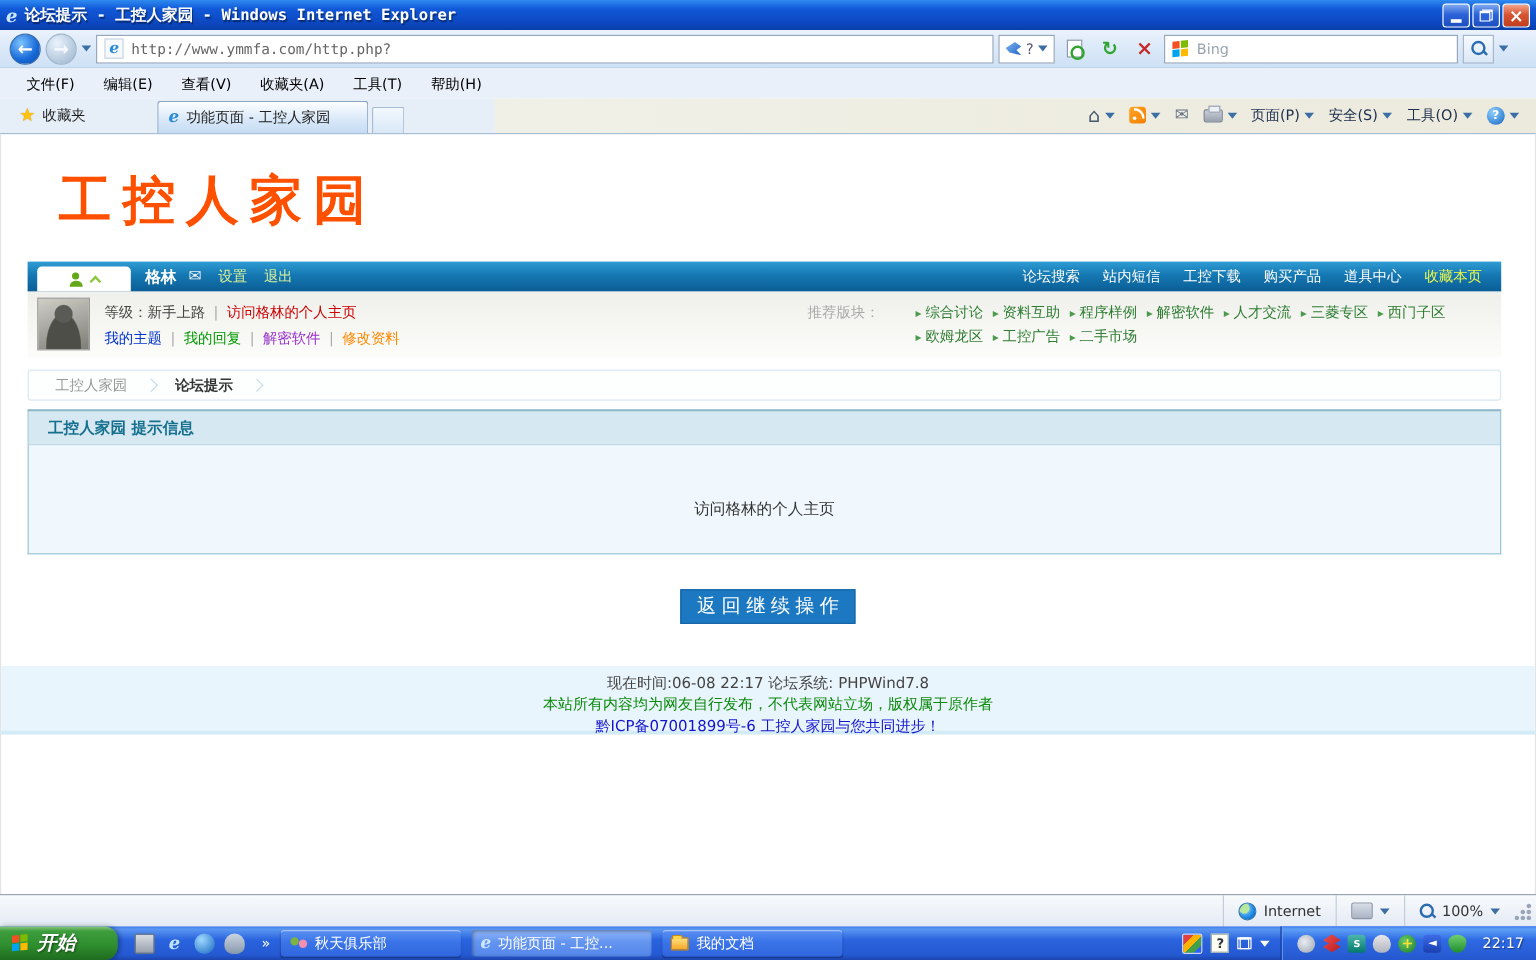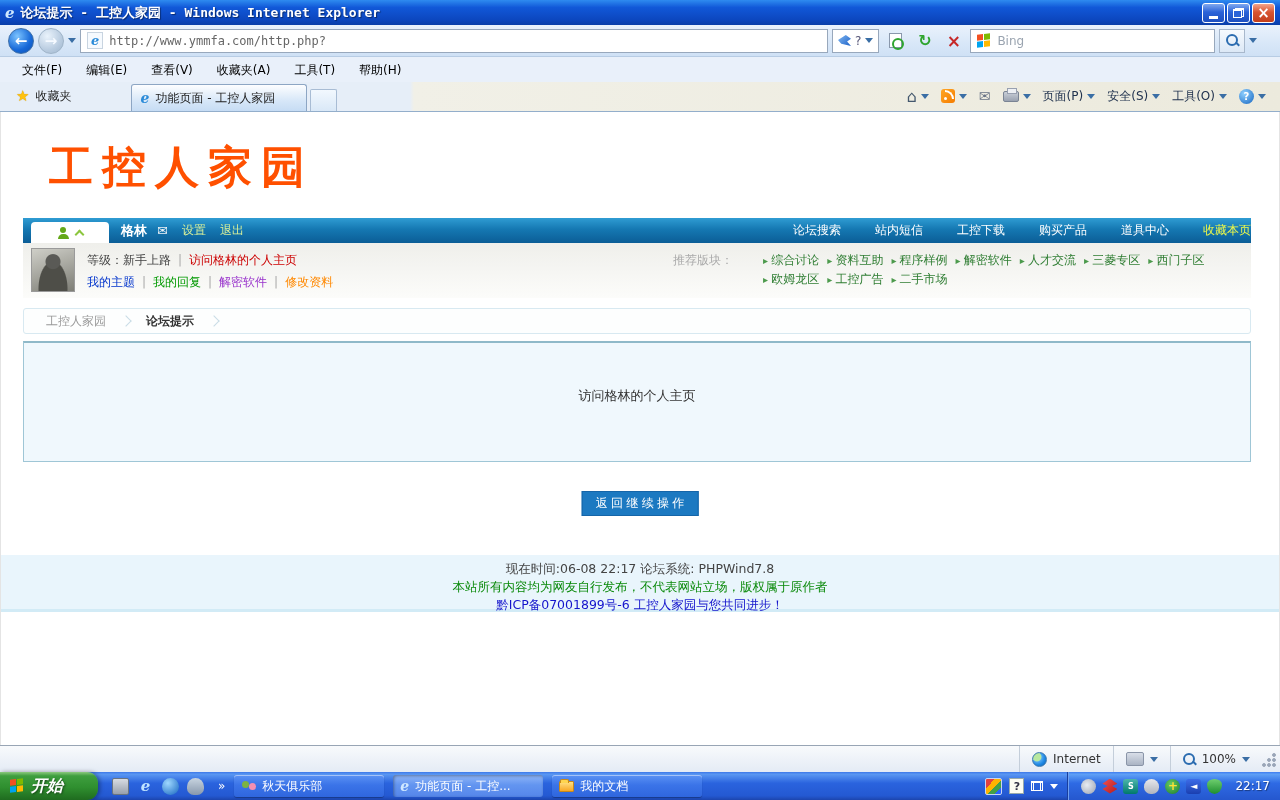--- a/index.html
+++ b/index.html
@@ -79,21 +79,21 @@
   .site-nav{position:absolute;left:22px;right:28px;top:106px;height:25px;display:flex;align-items:center;color:#fff;
     background:linear-gradient(180deg,#2F9CD3 0%,#1578B2 45%,#0B5D96 100%)}
   .user-tab{width:78px;height:21px;margin-left:8px;align-self:flex-end;background:#fff;border-radius:4px 4px 0 0;display:flex;align-items:center;justify-content:center;gap:7px}
   .p-ico{position:relative;width:11px;height:12px}
   .p-ico::before{content:"";position:absolute;left:2px;top:0;width:6px;height:6px;border-radius:50%;background:#64A818}
   .p-ico::after{content:"";position:absolute;left:0;bottom:0;width:11px;height:5px;border-radius:5px 5px 0 0;background:#64A818}
   .chev-up{width:7px;height:7px;border-top:2px solid #8CC63E;border-left:2px solid #8CC63E;transform:rotate(45deg);margin-top:3px}
   .username{font-weight:bold;margin-left:12px;font-size:13px}
   .mail2{margin-left:10px;color:#EDF2F6;font-size:13px}
   .nav-green{color:#D9F09A;margin-left:14px;cursor:pointer}
-  .nav-right{margin-left:auto;display:flex;gap:34px;}
+  .nav-right{margin-left:auto;display:flex;gap:19px;padding-right:16px}
   .nav-right span{cursor:pointer}
   .fav-page{color:#EEF948}
 
   .info-band{position:absolute;left:22px;right:28px;top:131px;height:55px;background:linear-gradient(180deg,#EFEFEB,#FCFCFA)}
   .avatar{position:absolute;left:8px;top:5px;width:44px;height:44px;border:1px solid #9A9A9A;
     background:radial-gradient(circle at 50% 30%,#5A5A56 7px,transparent 8px),radial-gradient(ellipse at 50% 95%,#4E4E48 14px,transparent 15px),linear-gradient(160deg,#CFCFC8,#7E7E76)}
   .uinfo{position:absolute;left:64px;top:6px;line-height:22px;color:#444}
   .sep{color:#AAA;margin:0 7px}
   .lnk-red{color:#CC0000;cursor:pointer}
   .lnk-blue{color:#0033CC;cursor:pointer}
@@ -107,21 +107,21 @@
   .rec-link::before{content:"▸ ";color:#4C9A4C;font-size:10px}
 
   .breadcrumb{position:absolute;left:22px;right:28px;top:196px;height:26px;border:1px solid #D8E9F1;border-radius:3px;background:#FDFEFE;display:flex;align-items:center;padding-left:22px;color:#999}
   .crumb-sep{width:8px;height:8px;border-top:1px solid #C9DCE6;border-right:1px solid #C9DCE6;transform:rotate(45deg);margin:0 16px}
   .crumb-current{color:#333;font-weight:bold}
 
   .panel{position:absolute;left:22px;right:28px;top:229px;height:121px;border:1px solid #9FC6D6;border-top:2px solid #8FB9C9;background:#F0F8FD}
   .panel-head{height:28px;background:#D6E9F2;border-bottom:1px solid #C2DCE8;display:flex;align-items:center;padding-left:16px;color:#17708F;font-weight:bold;font-size:13px}
   .panel-msg{text-align:center;padding-top:44px;color:#333;font-size:13px}
 
-  .return-btn{position:absolute;left:50%;transform:translateX(-50%);top:379px;background:#1C79C1;color:#fff;border:1px solid #1565A8;padding:3px 13px;font-size:12px;cursor:pointer}
+  .return-btn{position:absolute;left:50%;transform:translateX(-50%);top:379px;background:#1C79C1;color:#fff;border:1px solid #1565A8;padding:3px 13px;font-size:16px;cursor:pointer}
 
   .site-footer{position:absolute;left:0;right:0;top:443px;height:57px;background:#E9F5FC;border-bottom:3px solid #D2EBF6;text-align:center;padding-top:5px;line-height:18px;font-size:12.5px;color:#444}
   .f-green{color:#0B8A0B}
   .f-blue{color:#1414CC}
 
   
   .statusbar{position:absolute;top:745px;left:0;right:0;height:27px;display:flex;align-items:center;justify-content:flex-end;color:#333;
     background:linear-gradient(180deg,#F8FAFC,#E4EBF5);border-top:1px solid #98A5B5}
   .sb-sec{display:flex;align-items:center;gap:6px;height:100%;padding:0 12px;border-left:1px solid #C4CEDA}
   .globe{width:15px;height:15px;border-radius:50%;border:1px solid #3A78B0;
@@ -332,20 +332,21 @@
     </div>
 
     <div class="breadcrumb">
       <span>工控人家园</span>
       <span class="crumb-sep"></span>
       <span class="crumb-current">论坛提示</span>
       <span class="crumb-sep"></span>
     </div>
 
     <div class="panel">
+      <div class="panel-head">工控人家园 提示信息</div>
       <div class="panel-msg">访问格林的个人主页</div>
     </div>
 
     <button class="return-btn">返 回 继 续 操 作</button>
 
     <div class="site-footer">
       <div>现在时间:06-08 22:17 论坛系统: PHPWind7.8</div>
       <div class="f-green">本站所有内容均为网友自行发布，不代表网站立场，版权属于原作者</div>
       <div class="f-blue">黔ICP备07001899号-6 工控人家园与您共同进步！</div>
     </div>

